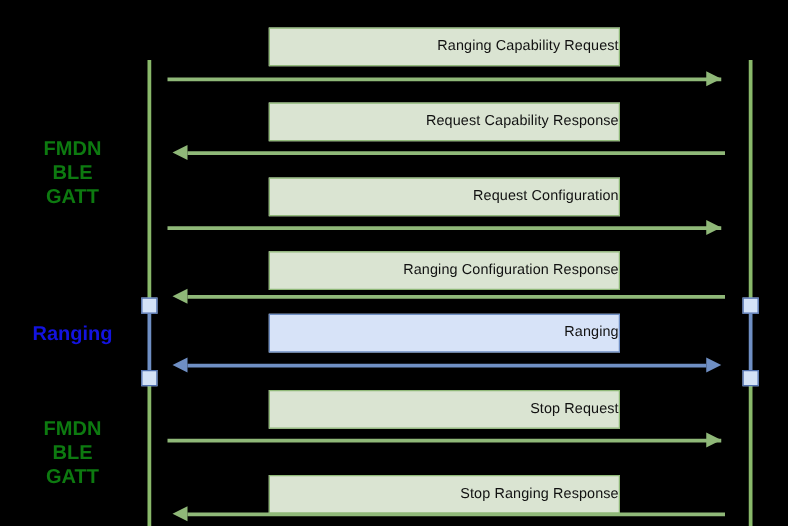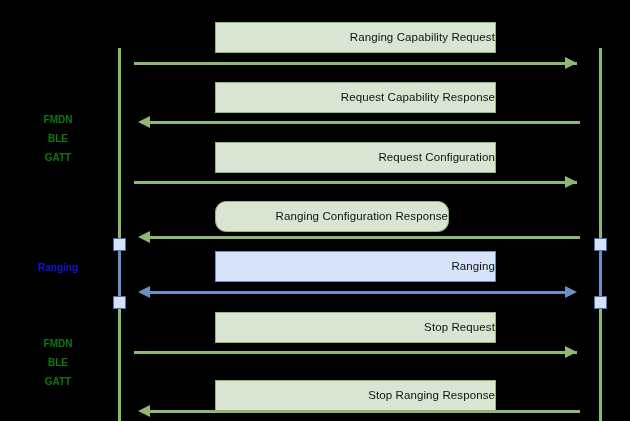--- a/index.html
+++ b/index.html
@@ -67,21 +67,21 @@
     border-bottom: 6px solid transparent;
   }
   .arrow-head.right.green { border-left: 12px solid #8fb878; }
   .arrow-head.left.green  { border-right: 12px solid #8fb878; }
   .arrow-head.right.blue  { border-left: 12px solid #6f8fc4; }
   .arrow-head.left.blue   { border-right: 12px solid #6f8fc4; }
 
   .side-label {
     position: absolute;
     text-align: center;
-    font-size: 10px;
+    font-size: 16px;
     font-weight: bold;
     line-height: 19px;
     white-space: pre-line;
   }
   .side-label.green { color: #0d7a10; }
   .side-label.blue  { color: #1313e0; }
 </style>
 </head>
 <body>
 
@@ -119,21 +119,21 @@
   <div class="arrow-head right green" style="left:565px; top:57px;"></div>
 
   <div class="msg-box green" style="left:215px; top:82px; width:281px;">Request Capability Response</div>
   <div class="arrow-line green" style="left:150px; top:121px; width:430px;"></div>
   <div class="arrow-head left green" style="left:138px; top:116px;"></div>
 
   <div class="msg-box green" style="left:215px; top:142px; width:281px;">Request Configuration</div>
   <div class="arrow-line green" style="left:134px; top:181px; width:443px;"></div>
   <div class="arrow-head right green" style="left:565px; top:176px;"></div>
 
-  <div class="msg-box green" style="left:215px; top:201px; width:234px;border-radius:11px;">Ranging Configuration Response</div>
+  <div class="msg-box green" style="left:215px; top:201px; width:281px;">Ranging Configuration Response</div>
   <div class="arrow-line green" style="left:150px; top:236px; width:430px;"></div>
   <div class="arrow-head left green" style="left:138px; top:231px;"></div>
 
   <div class="msg-box blue" style="left:215px; top:251px; width:281px;">Ranging</div>
   <div class="arrow-line blue" style="left:150px; top:291px; width:415px;"></div>
   <div class="arrow-head left blue" style="left:138px; top:286px;"></div>
   <div class="arrow-head right blue" style="left:565px; top:286px;"></div>
 
   <div class="msg-box green" style="left:215px; top:312px; width:281px;">Stop Request</div>
   <div class="arrow-line green" style="left:134px; top:351px; width:443px;"></div>

